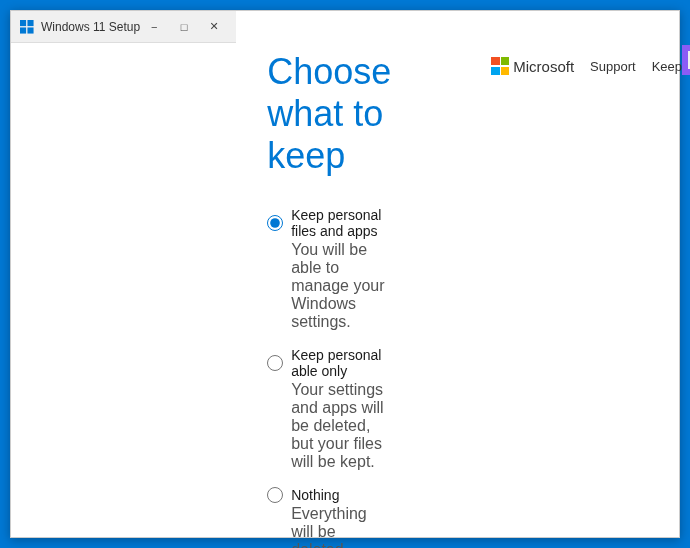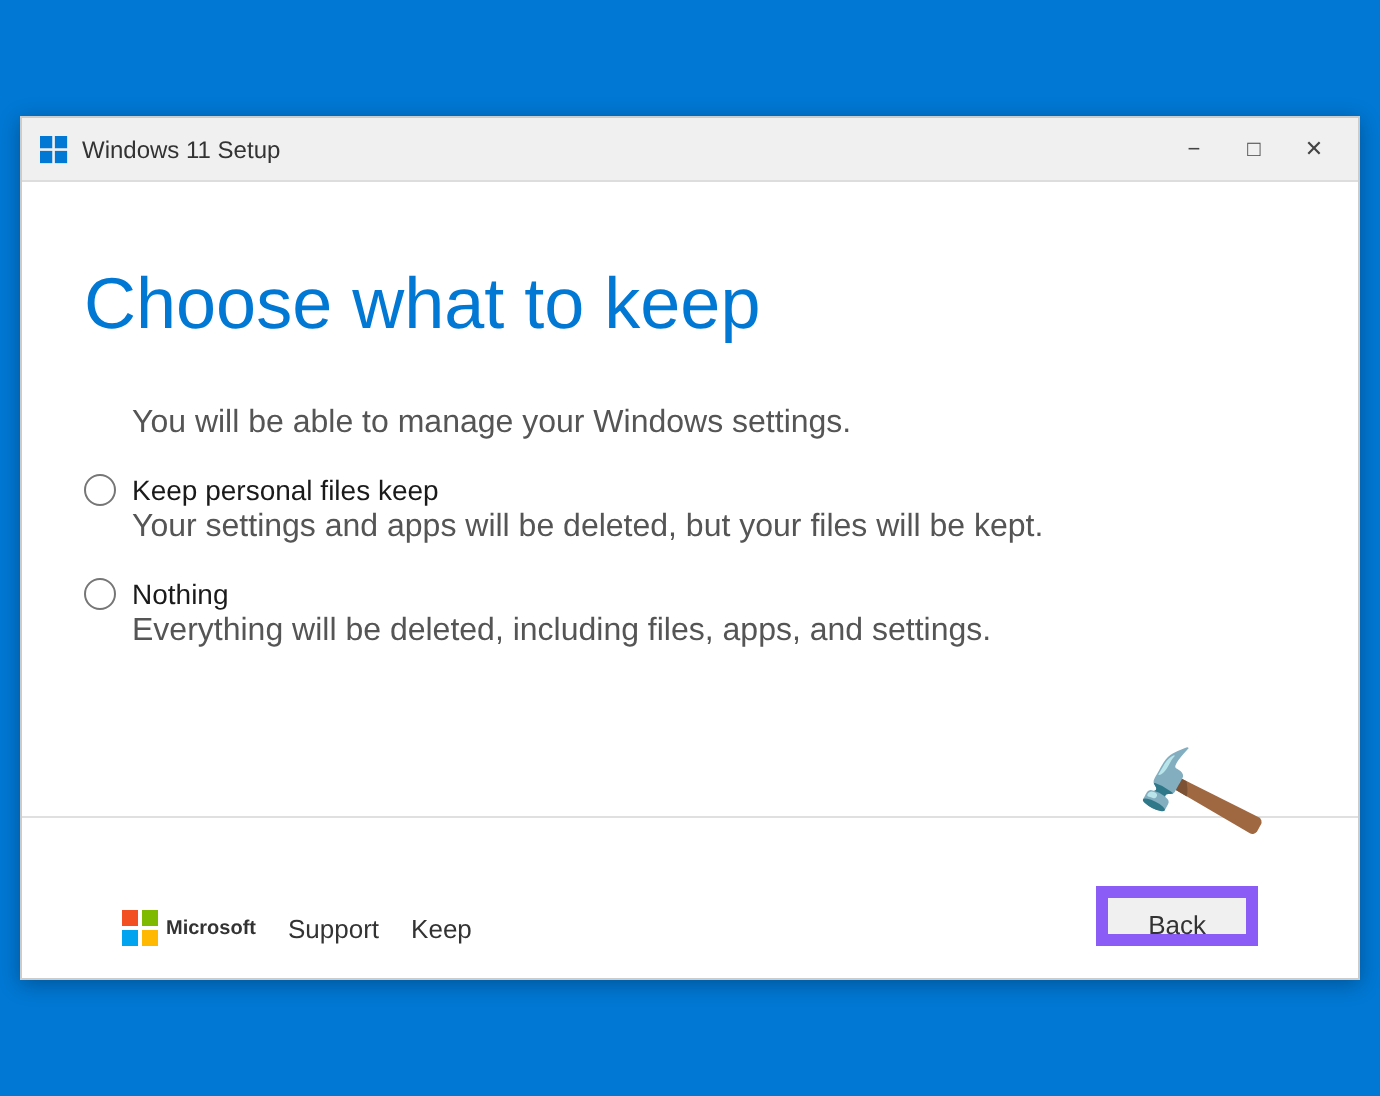--- a/index.html
+++ b/index.html
@@ -9,25 +9,25 @@
       height: 548px;
       font-family: 'Segoe UI', Arial, sans-serif;
       background: #0078d4;
       display: flex;
       align-items: center;
       justify-content: center;
     }
 
     .window {
       width: 670px;
-      height: 432px;
+      height: 528px;
       background: #ffffff;
       border: 1px solid #ccc;
       display: flex;
-      flex-direction: column;
+      flex-direction: row;
       box-shadow: 0 2px 10px rgba(0,0,0,0.3);
     }
 
     .title-bar {
       height: 32px;
       background: #f0f0f0;
       display: flex;
       align-items: center;
       justify-content: space-between;
       padding: 0 8px;
@@ -158,23 +158,23 @@
       grid-template-rows: 1fr 1fr;
       gap: 1.5px;
     }
 
     .ms-logo-grid div:nth-child(1) { background: #f25022; }
     .ms-logo-grid div:nth-child(2) { background: #7fba00; }
     .ms-logo-grid div:nth-child(3) { background: #00a4ef; }
     .ms-logo-grid div:nth-child(4) { background: #ffb900; }
 
     .ms-brand-text {
-      font-size: 10px;
+      font-size: 15px;
       color: #333;
-      font-weight: 700;
+      font-weight: 400;
     }
 
     .footer-link {
       font-size: 13px;
       color: #333;
       cursor: pointer;
       text-decoration: none;
       text-align: right;
     }
 
@@ -246,27 +246,31 @@
       <button class="title-bar-btn close">✕</button>
     </div>
   </div>
 
   <div class="content-area">
     <h1 class="page-title">Choose what to keep</h1>
 
     <div class="options-section">
 
       <div class="option-item">
+        <div class="option-label-row">
+          <input type="radio" class="radio-input" name="keepOption" id="opt1" checked="" style="">
+          <label class="option-label" for="opt1">Keep personal files and apps</label>
+        </div>
         <span class="option-description">You will be able to manage your Windows settings.</span>
       </div>
 
       <div class="option-item">
         <div class="option-label-row">
           <input type="radio" class="radio-input" name="keepOption" id="opt2" style="">
-          <label class="option-label" for="opt2">Keep personal files keep</label>
+          <label class="option-label" for="opt2">Keep personal able only</label>
         </div>
         <span class="option-description">Your settings and apps will be deleted, but your files will be kept.</span>
       </div>
 
       <div class="option-item">
         <div class="option-label-row">
           <input type="radio" class="radio-input" name="keepOption" id="opt3" style="">
           <label class="option-label" for="opt3">Nothing</label>
         </div>
         <span class="option-description">Everything will be deleted, including files, apps, and settings.</span>

